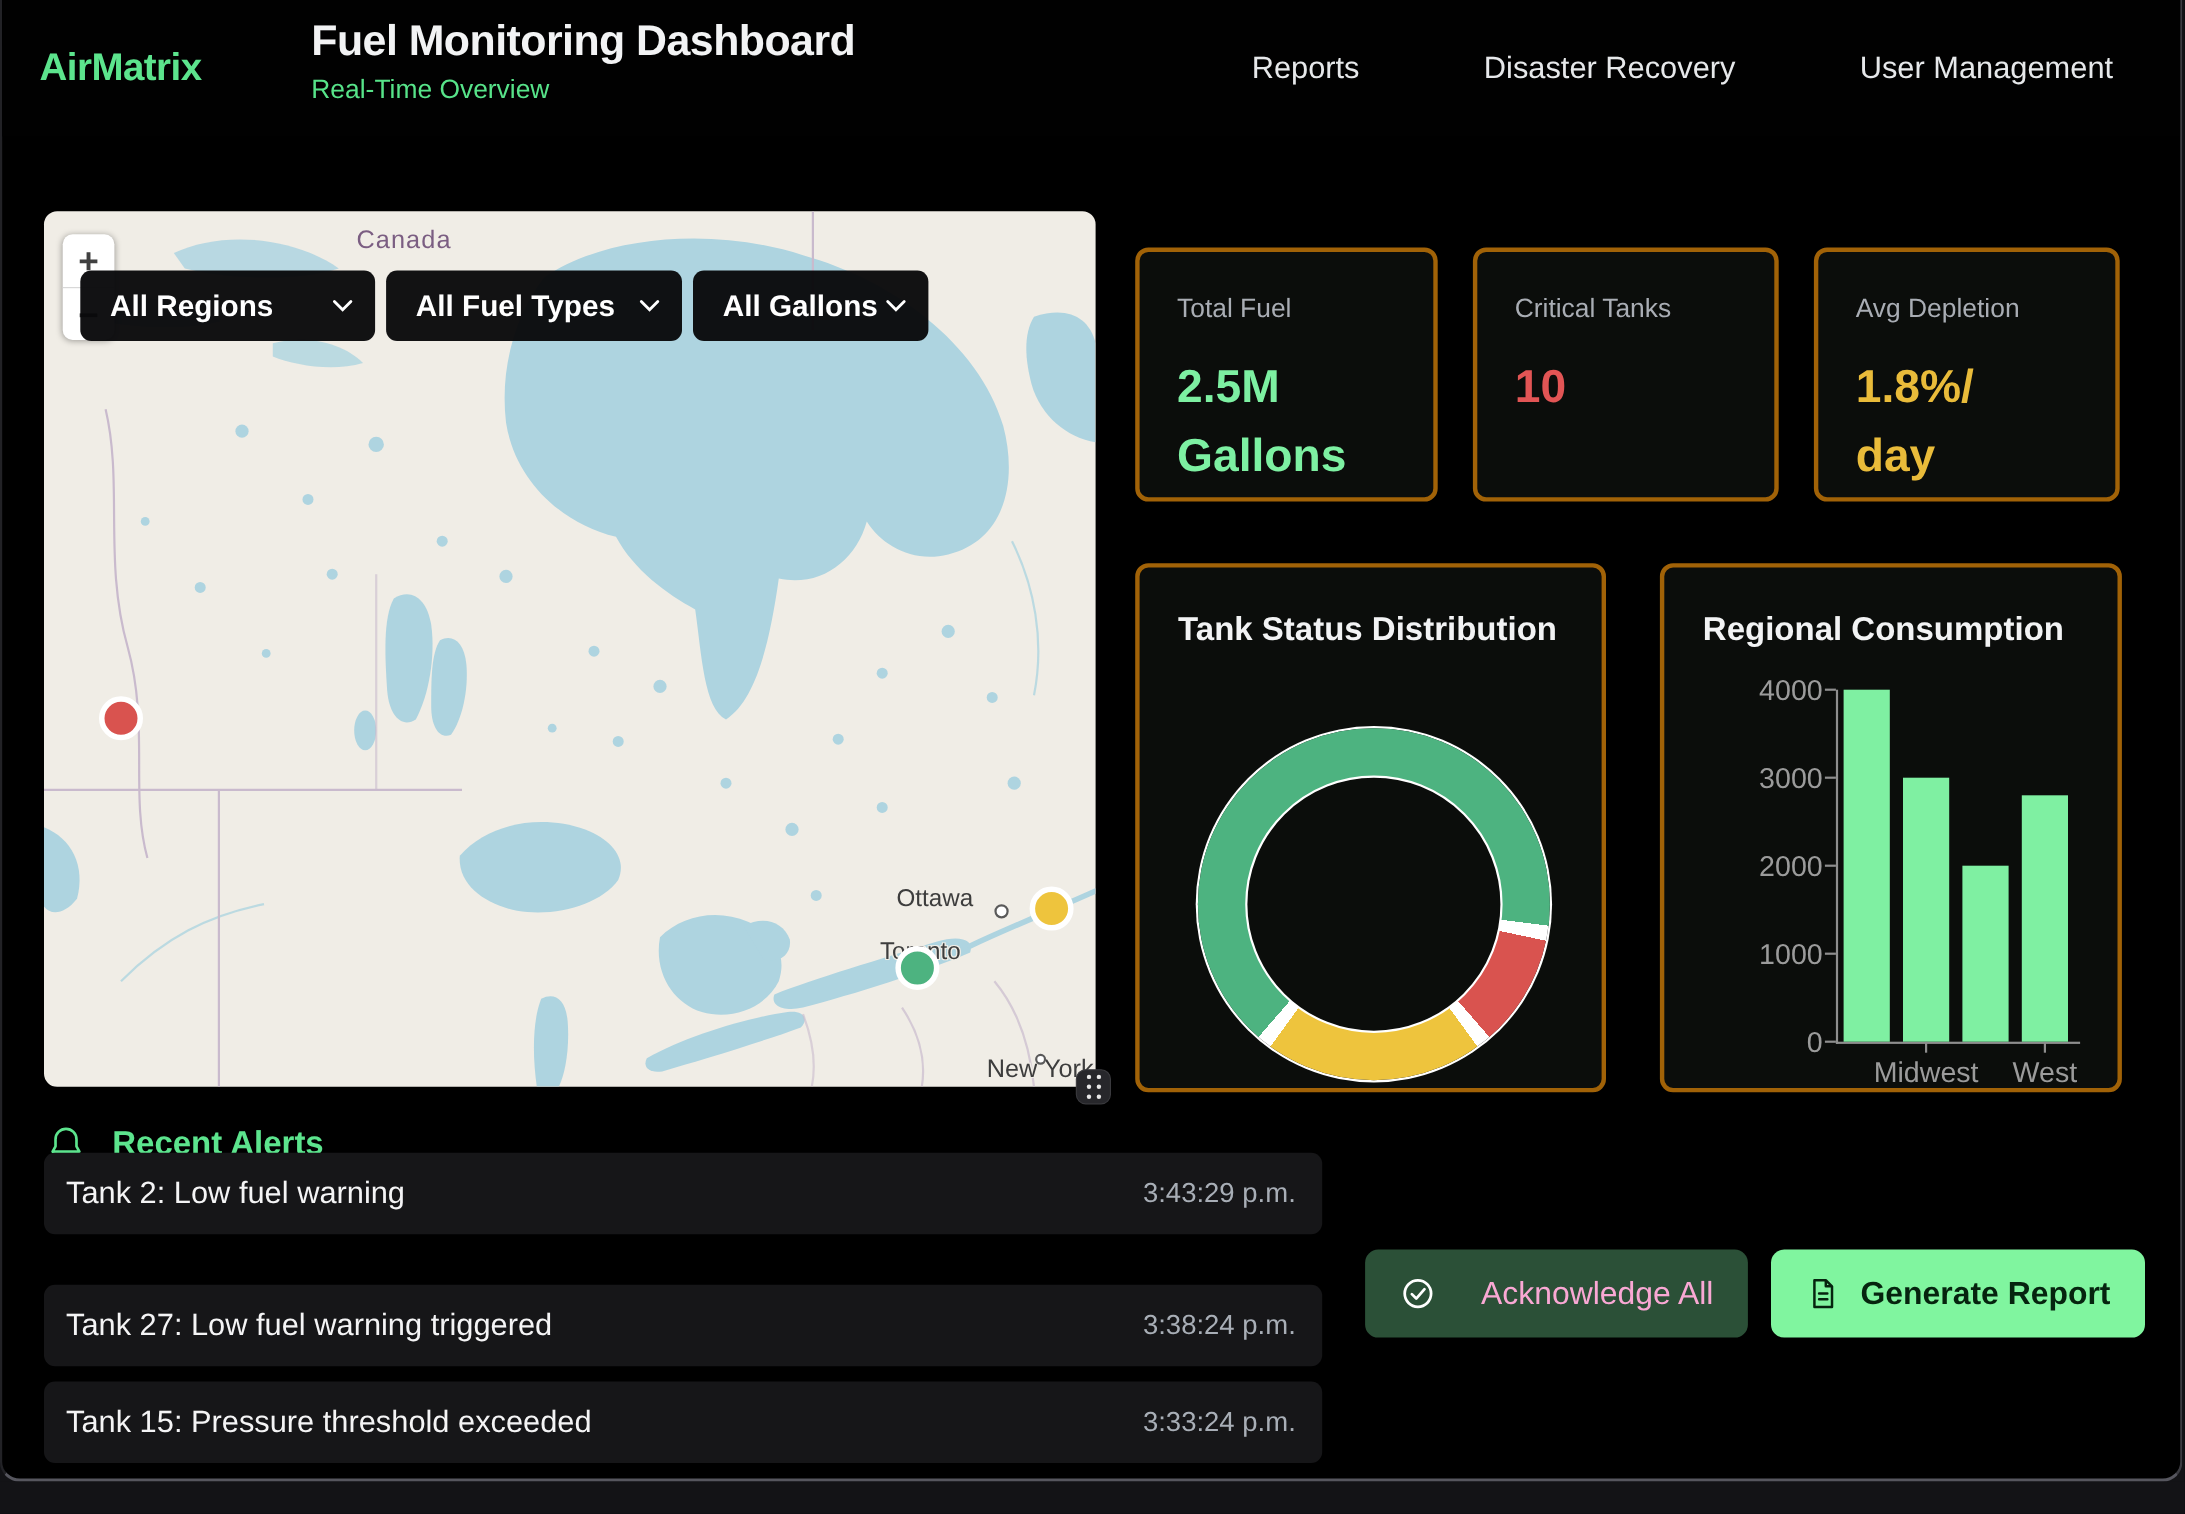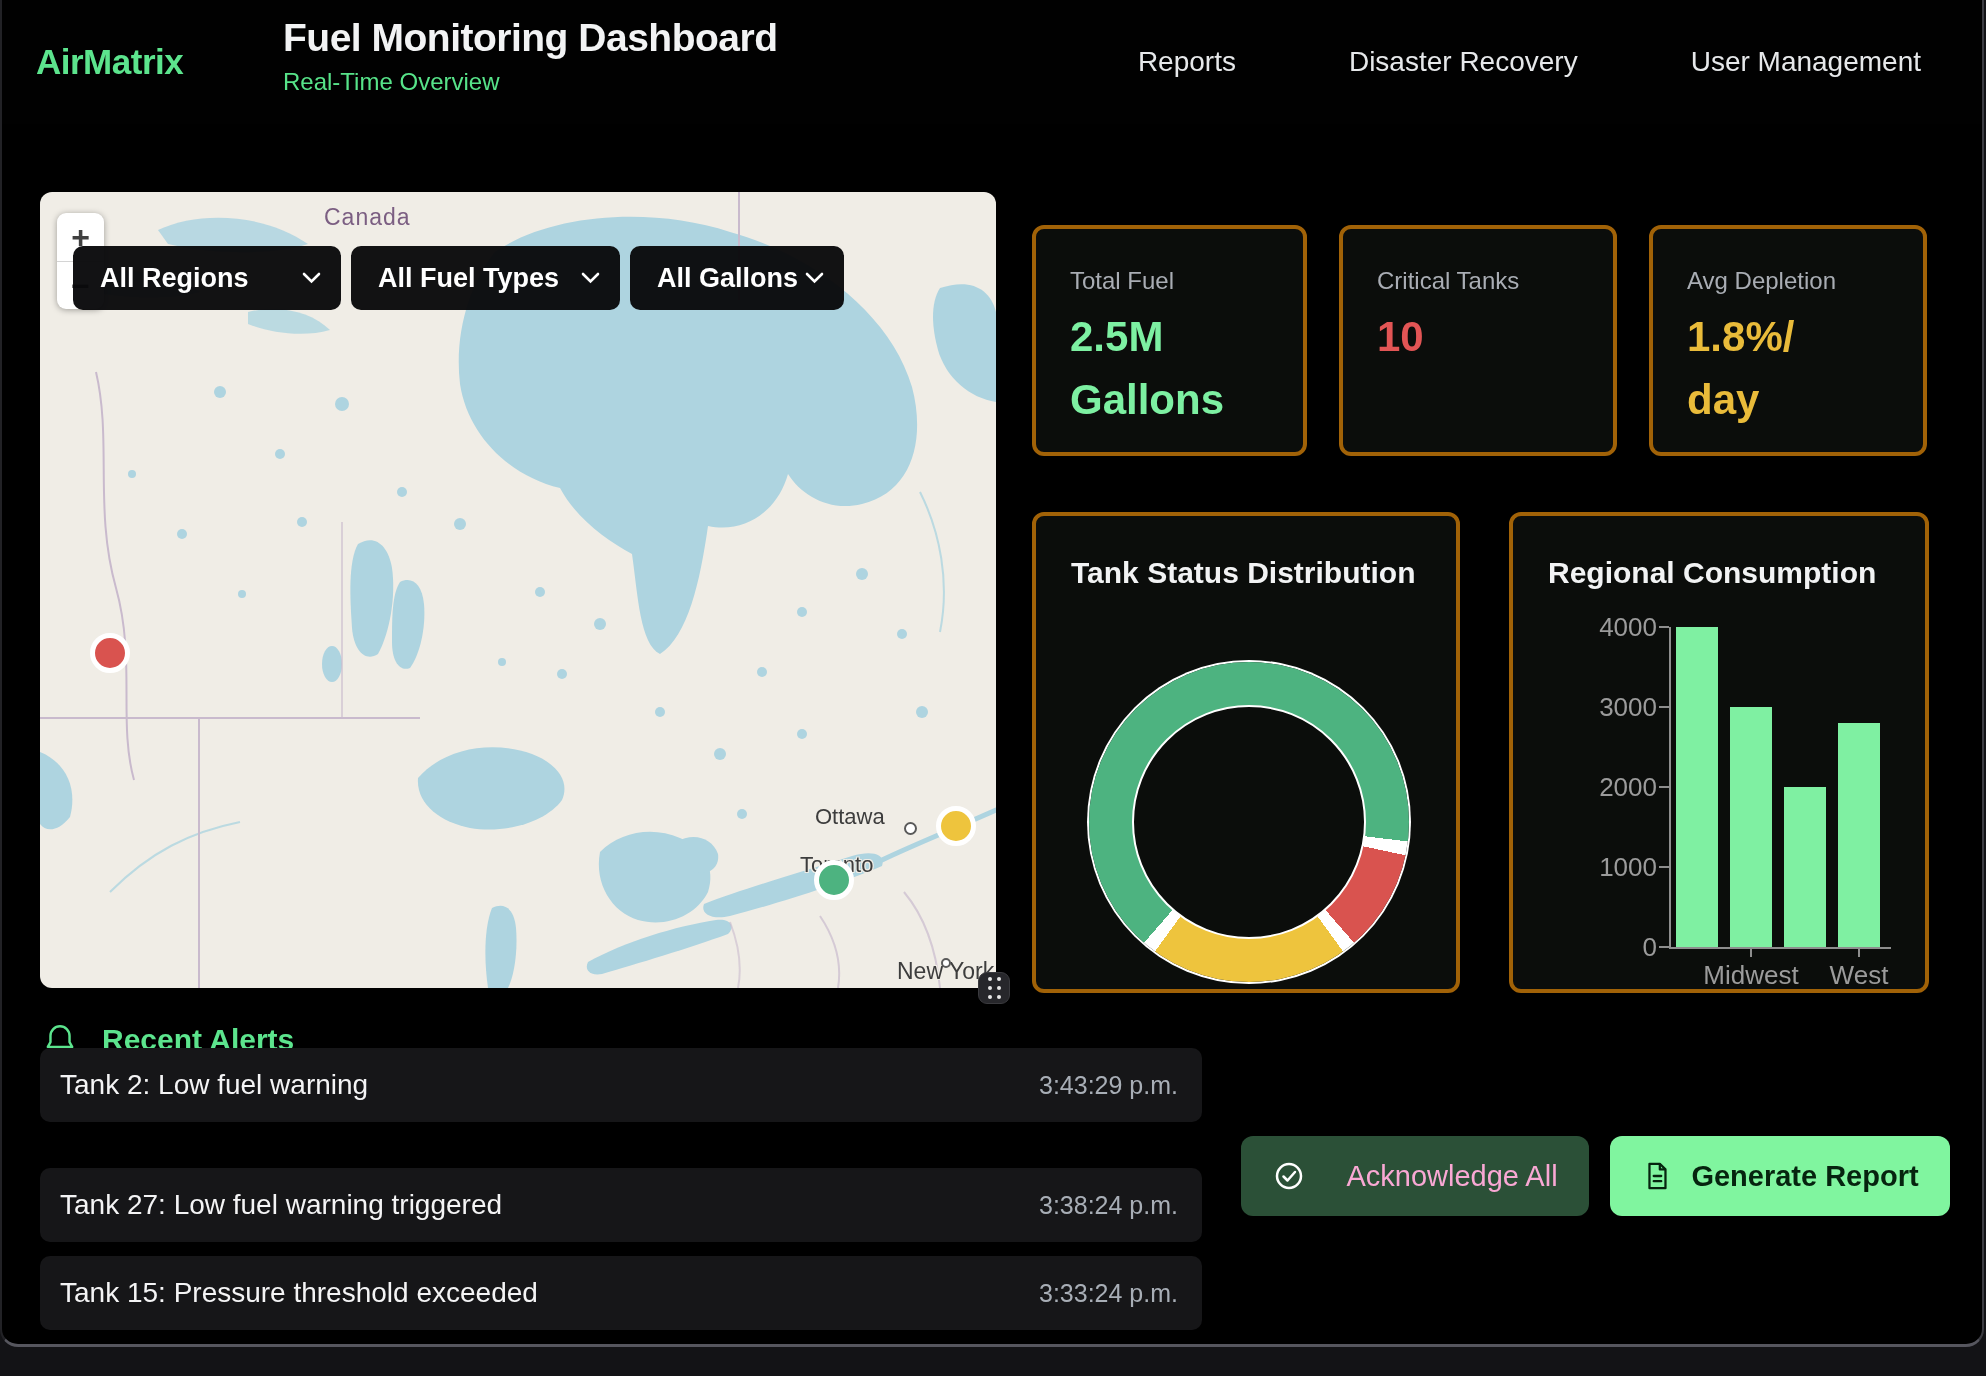--- a/index.html
+++ b/index.html
@@ -41,21 +41,21 @@
                    border:1px solid #3a3a3e; border-radius:9px; display:grid;
                    grid-template-columns:repeat(2,4px); grid-template-rows:repeat(3,4px); gap:5px;
                    align-content:center; justify-content:center; z-index:3; }
   .resize-handle i { width:4px; height:4px; border-radius:50%; background:#e8e8e8; }
 
   
   .card { position:absolute; background:#0b0d0b; border:4px solid #a16207; border-radius:12px; }
   .stat-card { top:225px; height:231px; padding:38px 34px; }
   .stat-1 { left:1030px; width:275px; } .stat-2 { left:1337px; width:278px; } .stat-3 { left:1647px; width:278px; }
   .stat-label { font-size:24px; color:#a9adb4; }
-  .stat-value { margin-top:10px; font-size:42px; font-weight:700; line-height:63px; }
+  .stat-value { margin-top:24px; font-size:42px; font-weight:700; line-height:63px; }
 
   
   .chart-card { top:512px; height:481px; }
   .donut-card { left:1030px; width:428px; }
   .bar-card   { left:1507px; width:420px; }
   .chart-title { position:absolute; left:35px; top:40px; font-size:30px; font-weight:700; color:#f2f3f4; }
   .donut { position:absolute; left:53px; top:146px; width:320px; height:320px; border-radius:50%;
            box-shadow:0 0 0 2px #fff; }
   .donut-hole { position:absolute; left:43px; top:43px; width:234px; height:234px; border-radius:50%;
                 background:#0b0d0b; border:2px solid #fff; }

